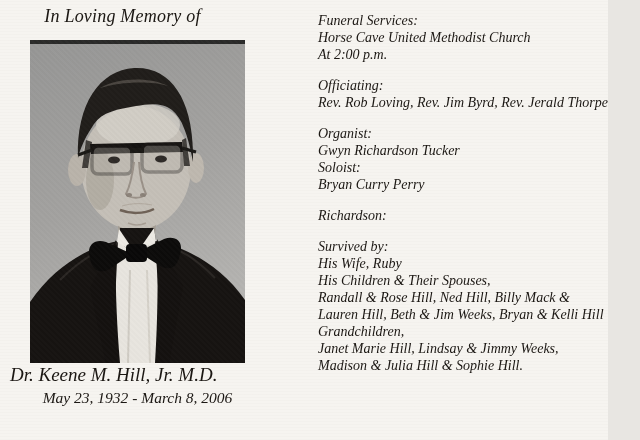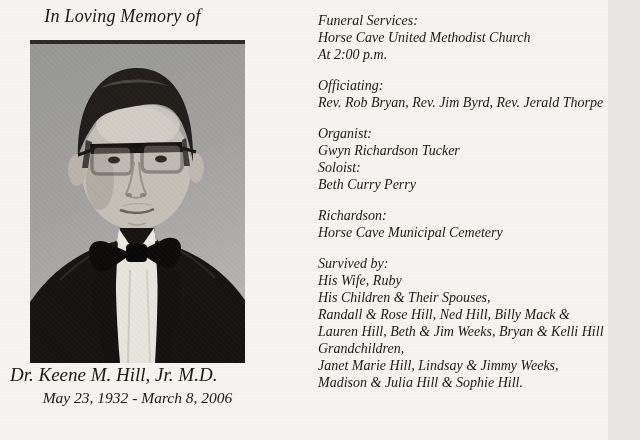--- a/index.html
+++ b/index.html
@@ -113,36 +113,35 @@
   <div class="right-col">
 
     <section class="sec">
       <div>Funeral Services:</div>
       <div>Horse Cave United Methodist Church</div>
       <div>At 2:00 p.m.</div>
     </section>
 
     <section class="sec">
       <div>Officiating:</div>
-      <div>Rev. Rob Bryan, Rev. Jim Byrd, Rev. Jerald Thorpe</div>
+      <div>Rev. Rob Loving, Rev. Jim Byrd, Rev. Jerald Thorpe</div>
     </section>
 
     <section class="sec tight">
       <div>Organist:</div>
       <div>Gwyn Richardson Tucker</div>
     </section>
 
     <section class="sec">
       <div>Soloist:</div>
-      <div>Beth Curry Perry</div>
+      <div>Bryan Curry Perry</div>
     </section>
 
     <section class="sec">
       <div>Richardson:</div>
-      <div>Horse Cave Municipal Cemetery</div>
     </section>
 
     <section class="sec">
       <div>Survived by:</div>
       <div>His Wife, Ruby</div>
       <div>His Children &amp; Their Spouses,</div>
       <div>Randall &amp; Rose Hill, Ned Hill, Billy Mack &amp;</div>
       <div>Lauren Hill, Beth &amp; Jim Weeks, Bryan &amp; Kelli Hill</div>
       <div>Grandchildren,</div>
       <div>Janet Marie Hill, Lindsay &amp; Jimmy Weeks,</div>

